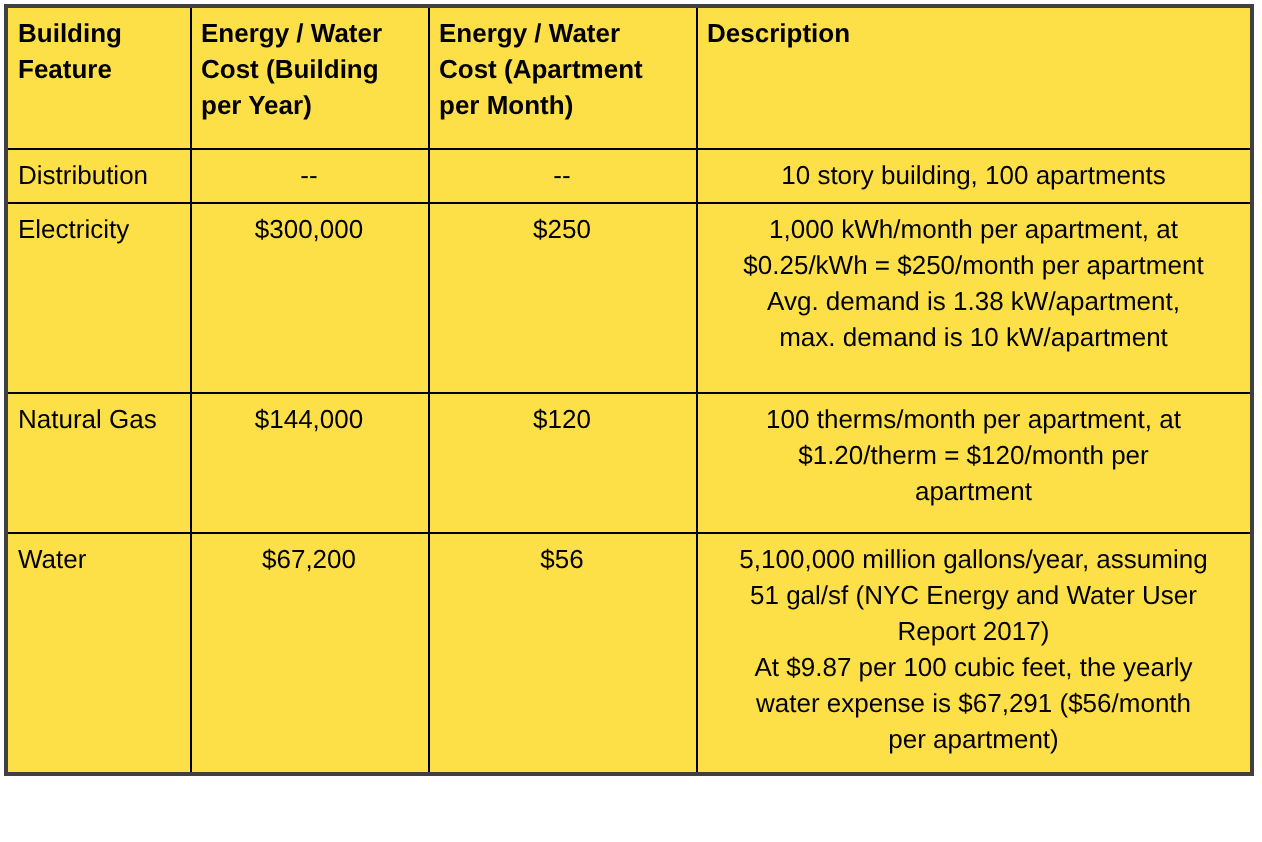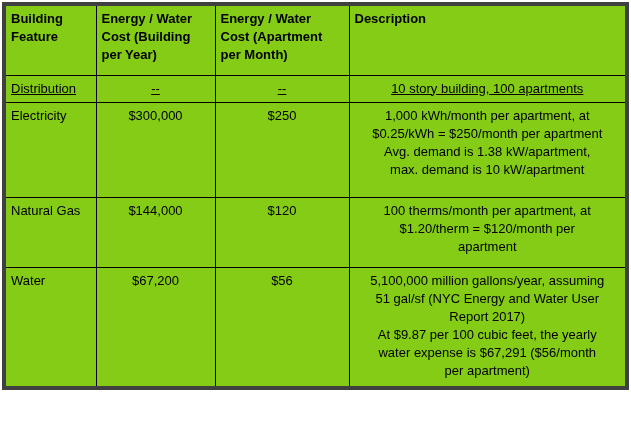--- a/index.html
+++ b/index.html
@@ -11,43 +11,43 @@
     width: 631px;
     height: 421px;
     font-family: "Liberation Sans", sans-serif;
     color: #000000;
   }
   table.energy-table {
     border-collapse: collapse;
     table-layout: fixed;
     width: 623px;
     margin: 2px 0 0 2px;
-    border: 4px solid #404040;
-    background: #84cc16;
+    border: 2px solid #404040;
+    background: #fde047;
   }
   .energy-table th,
   .energy-table td {
     border: 1px solid #000000;
     padding: 4px 5px;
     vertical-align: top;
     font-size: 13px;
     line-height: 18px;
     color: #000000;
     overflow: hidden;
   }
   .energy-table th {
     font-weight: bold;
     text-align: left;
   }
   .c-feature { text-align: left; }
   .c-money   { text-align: center; }
   .c-desc    { text-align: center; white-space: pre-line; }
   .c-center  { text-align: center; white-space: normal; }
   tr.h-header { height: 71px; }
-  tr.h-dist   { height: 24px; text-decoration: underline; }
+  tr.h-dist   { height: 24px; }
   tr.h-elec   { height: 95px; }
   tr.h-gas    { height: 70px; margin-top: 44px; }
   tr.h-water  { height: 121px; margin-top: 44px; }
   tr.h-total  { height: 30px; }
 </style>
 </head>
 <body>
 
 <table class="energy-table">
   <colgroup>

